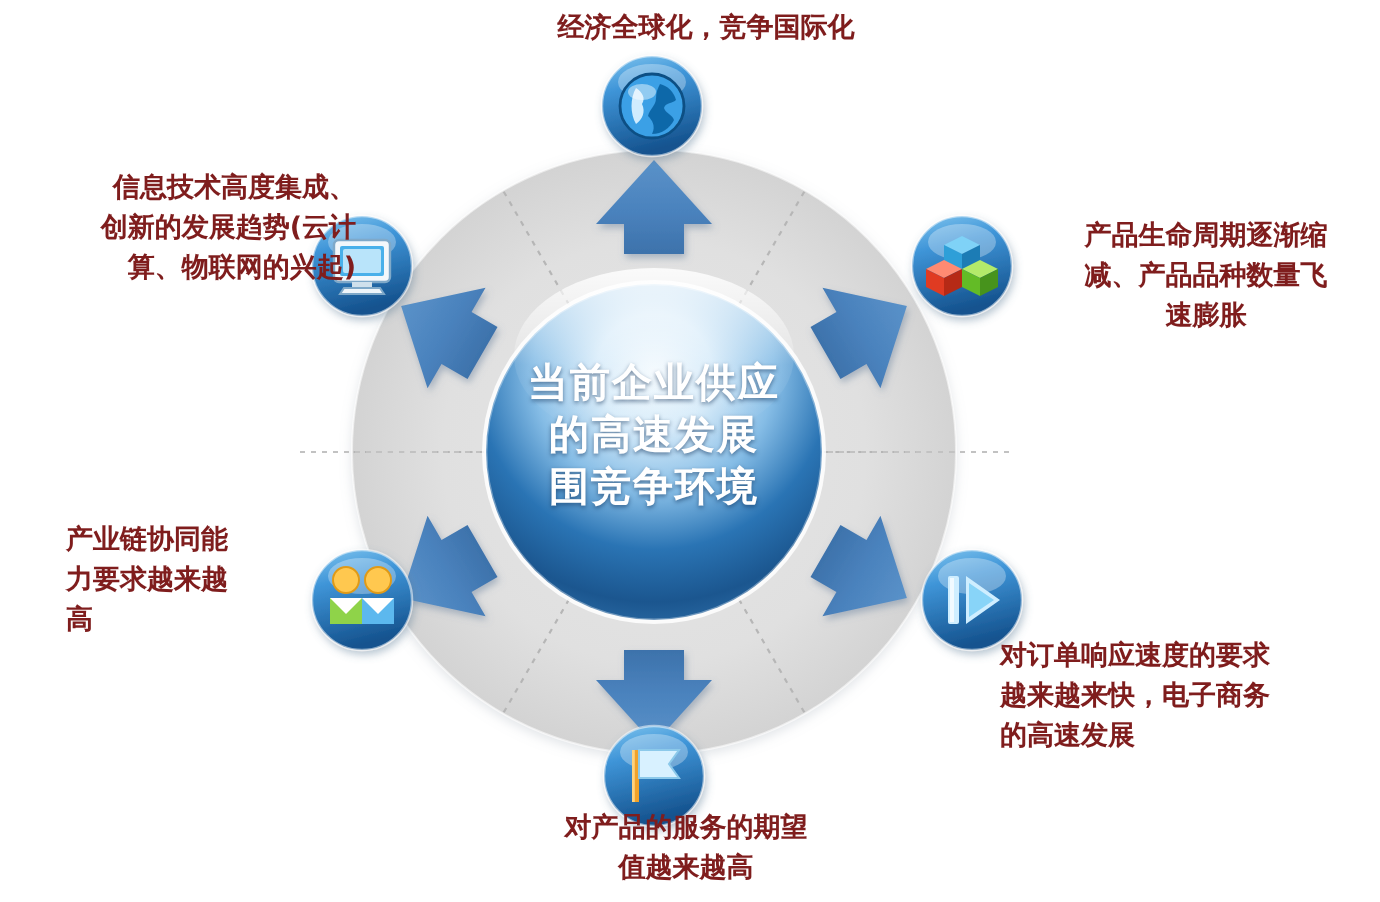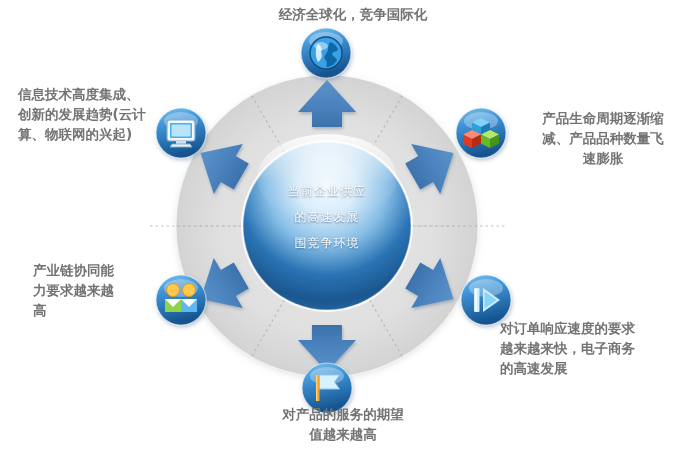--- a/index.html
+++ b/index.html
@@ -16,42 +16,42 @@
   }
   #stage svg.layer{position:absolute;left:0;top:0;width:690px;height:451px;}
 
   
   .center-text{
     position:absolute;
     left:247px;top:178px;
     width:160px;
     text-align:center;
     color:#ffffff;
-    font-size:12px;
-    font-weight:normal;
+    font-size:20px;
+    font-weight:bold;
     line-height:26px;
     letter-spacing:1px;
     text-shadow:0 1px 2px rgba(10,40,80,.55);
     pointer-events:none;
     font-family:"DejaVu Sans","Liberation Sans",sans-serif;
   }
   .center-text span{display:block;white-space:nowrap;}
 
   
   .caption{
     position:absolute;
-    color:#737373;
+    color:#7f1d1d;
     font-size:13.5px;
     line-height:20px;
     font-weight:bold;
     font-family:"DejaVu Sans","Liberation Sans",sans-serif;
     white-space:pre-line;
   }
   .cap-top       {left:238px;top:4px;  width:230px;text-align:center;}
-  .cap-topleft   {left:18px; top:84px; width:160px;text-align:left;}
+  .cap-topleft   {left:18px; top:84px; width:160px;text-align:right;}
   .cap-topright  {left:522px;top:108px;width:162px;text-align:center;}
   .cap-left      {left:33px; top:260px;width:120px;text-align:left;}
   .cap-right     {left:500px;top:318px;width:185px;text-align:left;}
   .cap-bottom    {left:248px;top:404px;width:190px;text-align:center;}
 </style>
 </head>
 <body>
 
 <div id="stage">
 

